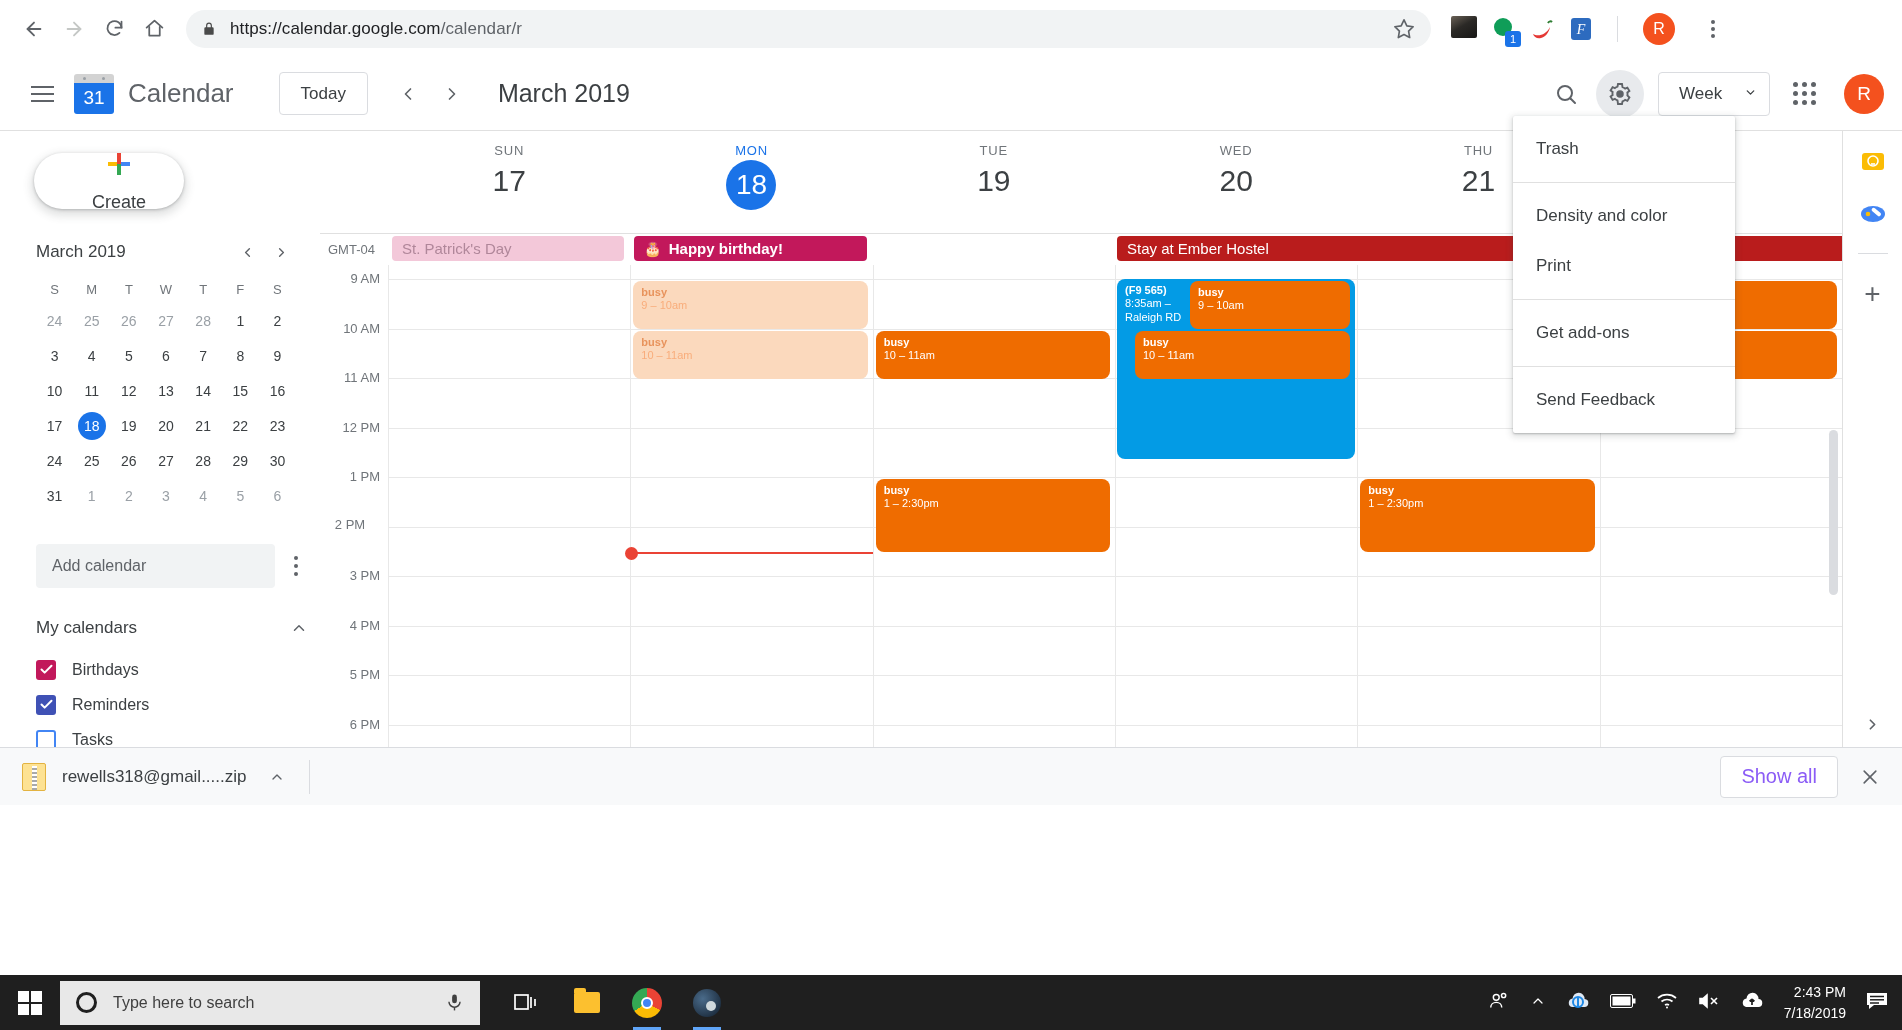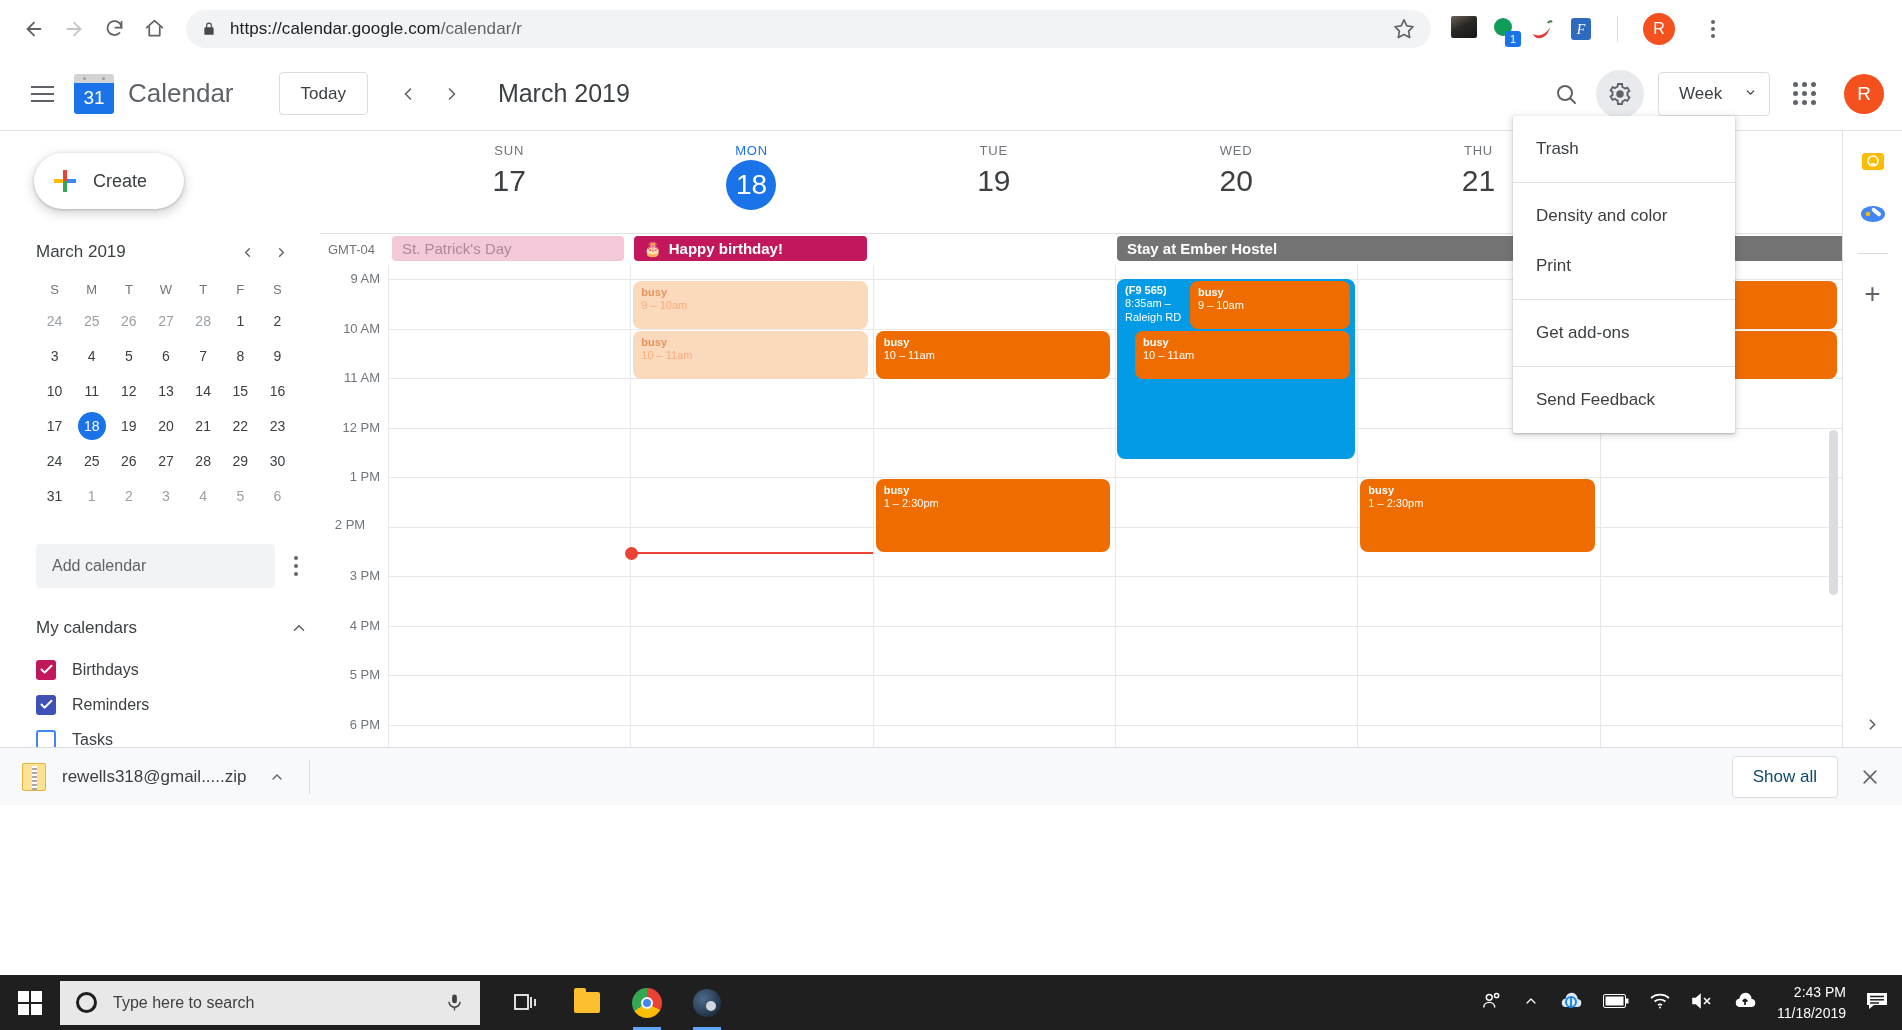--- a/index.html
+++ b/index.html
@@ -100,21 +100,21 @@
   }
 
   
   .sidebar {
     position: absolute; top: 131px; left: 0; width: 320px; height: 616px;
     background: #fff; padding: 0 16px;
   }
   .create-btn {
     margin: 22px 0 0 18px; width: 150px; height: 56px; border-radius: 28px;
     background: #fff; box-shadow: 0 1px 3px rgba(60,64,67,.3), 0 4px 8px 3px rgba(60,64,67,.15);
-    display: flex; align-items: center; padding-left: 20px; gap: 17px;
+    display: flex; align-items: center; padding-left: 20px; gap: 17px; flex-direction: column;
   }
   .plus-icon { width: 22px; height: 22px; position: relative; flex:0 0 auto;}
   .plus-icon .b1{position:absolute;left:0;top:9px;width:11px;height:4px;background:#fbbc04;}
   .plus-icon .b2{position:absolute;left:11px;top:9px;width:11px;height:4px;background:#4285f4;}
   .plus-icon .b3{position:absolute;left:9px;top:0;width:4px;height:11px;background:#ea4335;}
   .plus-icon .b4{position:absolute;left:9px;top:11px;width:4px;height:11px;background:#34a853;}
   .create-label { font-size: 18px; color: #3c4043; }
 
   .mini-cal { margin: 28px 0 0 20px; width: 260px; }
   .mini-head { display: flex; align-items: center; margin-bottom: 12px; }
@@ -246,21 +246,21 @@
   .dl-item { display: flex; align-items: center; gap: 16px; }
   .dl-zip { width: 24px; height: 28px; background: #fde293; border: 1px solid #e3b341;
     border-radius: 2px; position: relative; flex:0 0 auto;}
   .dl-zip::after { content:""; position:absolute; left:9px; top:2px; width:5px;
     height:24px; background: repeating-linear-gradient(#fff 0 2px, #a9a9a9 2px 4px);}
   .dl-name { font-size: 17px; color: #3c4043; }
   .dl-chev { color: #5f6368; margin-left: 6px; display:flex; }
   .dl-div { width: 1px; height: 34px; background: #dadce0; margin-left: 24px; }
   .show-all {
     margin-left: auto; height: 42px; padding: 0 20px; border: 1px solid #dadce0;
-    border-radius: 4px; background: #fff; font-size: 17px; color: #0c4a6e;
+    border-radius: 4px; background: #fff; font-size: 20px; color: #8b5cf6;
     display: flex; align-items: center;
   }
   .dl-close { margin-left: 22px; color: #5f6368; display:flex; }
 
   
   .taskbar {
     position: absolute; top: 975px; left: 0; width: 1902px; height: 55px;
     background: #1f1f1f; display: flex; align-items: center;
   }
   .start-btn { width: 60px; height: 55px; display: flex; align-items: center;
@@ -594,21 +594,21 @@
       </div>
     <div class="allday-row">
       <span class="tz-label">GMT-04</span>
     <div class="allday-chip" style="left: 72px; width: 232.333px; top: 2px; background: rgb(243, 200, 217); color: rgb(176, 135, 154);">
           <span>St. Patrick's Day</span>
         </div>
         <div class="allday-chip" style="left: 314.333px; width: 232.333px; top: 2px; background: rgb(194, 24, 91); color: rgb(255, 255, 255); font-weight: 700;">
           <span style="margin-right:7px;font-size:14px;">🎂</span>
           <span>Happy birthday!</span>
         </div>
-        <div class="allday-chip" style="left: 797px; width: 779px; top: 2px; background: #737373; color: rgb(255, 255, 255); font-weight: 700;">
+        <div class="allday-chip" style="left: 797px; width: 779px; top: 2px; background: #b91c1c; color: rgb(255, 255, 255); font-weight: 400;">
           <span>Stay at Ember Hostel</span>
         </div>
       </div>
     <div class="timegrid" id="timegrid">
         <div class="hour-label" style="top: 6px;">9 AM</div>
         <div class="hour-line" style="top: 14px;"></div>
         <div class="hour-label" style="top: 55.5px;">10 AM</div>
         <div class="hour-line" style="top: 63.5px;"></div>
         <div class="hour-label" style="top: 105px;">11 AM</div>
         <div class="hour-line" style="top: 113px;"></div>
@@ -818,21 +818,21 @@
           </svg>
       </span>
       <span>
         <svg width="24" height="18" viewBox="0 0 24 18">
             <path d="M6 15h12a4 4 0 0 0 .5-8A6 6 0 0 0 6.5 6.4 4.4 4.4 0 0 0 6 15z" fill="#fff"></path>
             <path d="M12 13V7m0 0l-2.4 2.4M12 7l2.4 2.4" stroke="#1f1f1f" stroke-width="1.7" fill="none"></path>
           </svg>
       </span>
       <span class="tray-clock">
         <span>2:43 PM</span>
-        <span>11/18/2019</span>
+        <span>7/18/2019</span>
       </span>
       <span>
         <svg width="22" height="20" viewBox="0 0 22 20">
             <path d="M1 2h20v12H8l-5 4v-4H1z" fill="#fff"></path>
             <line x1="4" y1="5.5" x2="18" y2="5.5" stroke="#1f1f1f" stroke-width="1.5"></line>
             <line x1="4" y1="8.8" x2="18" y2="8.8" stroke="#1f1f1f" stroke-width="1.5"></line>
             <line x1="4" y1="12" x2="13" y2="12" stroke="#1f1f1f" stroke-width="1.5"></line>
           </svg>
       </span>
     </div>

